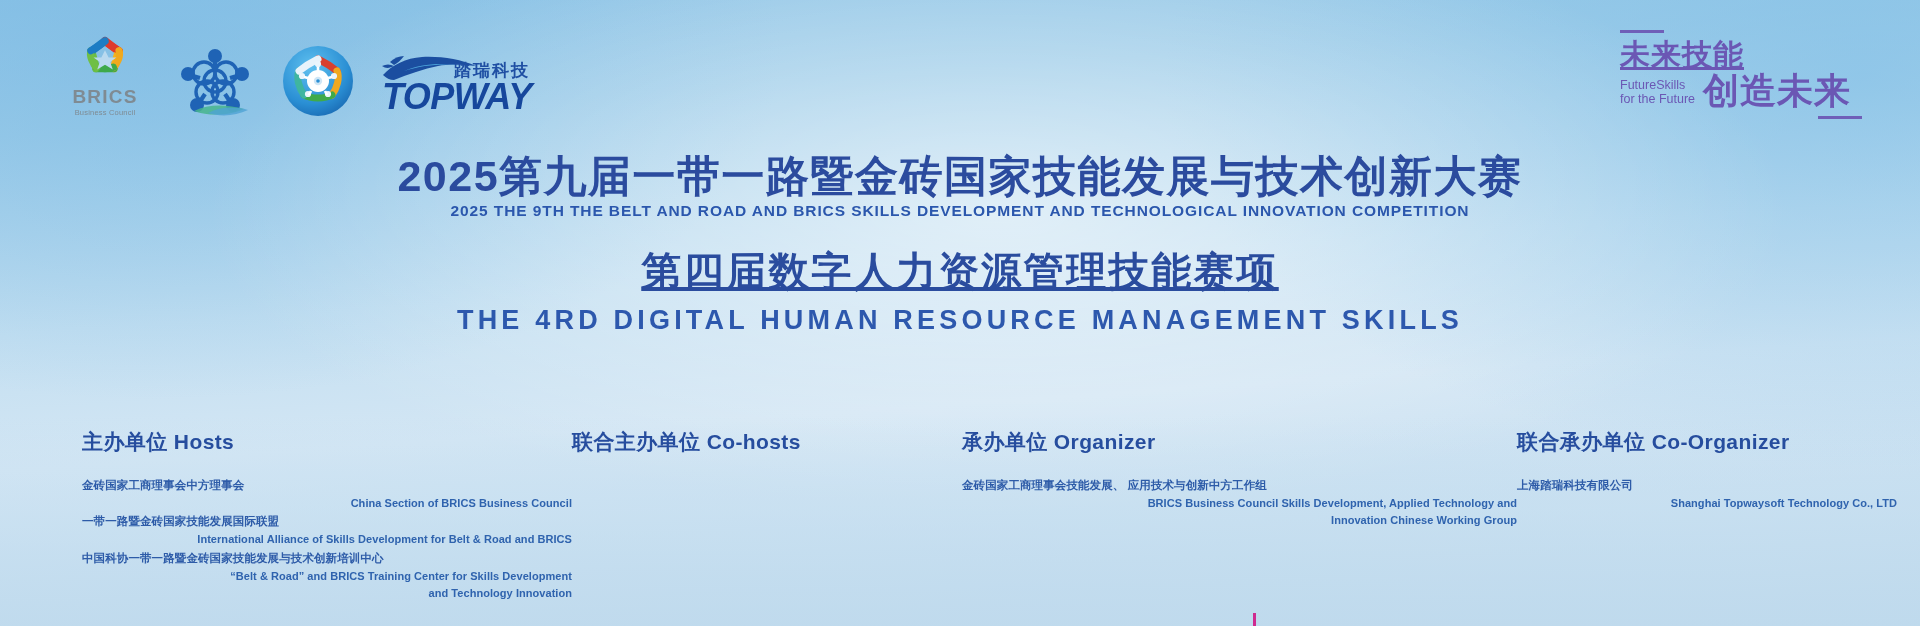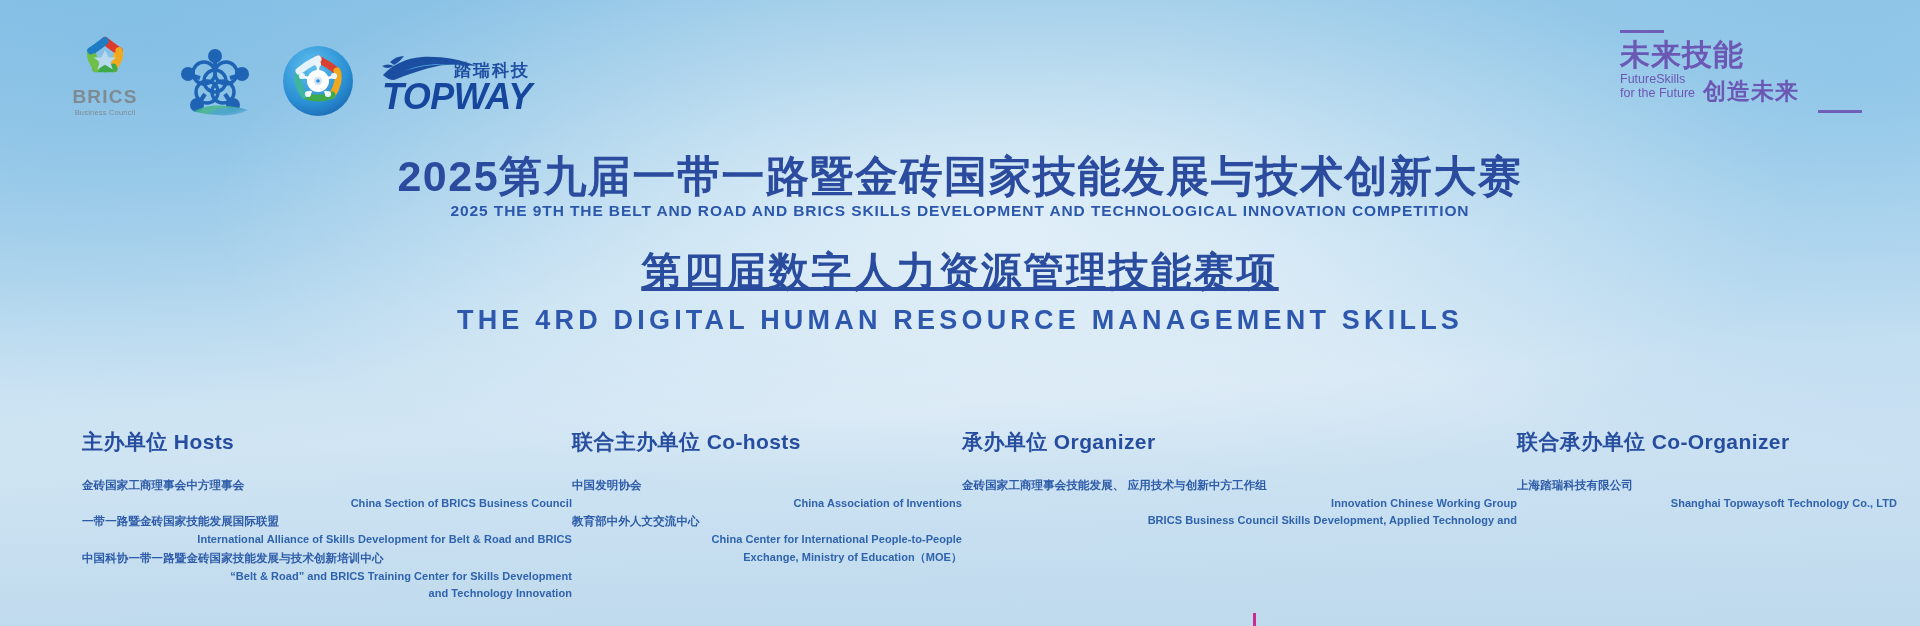--- a/index.html
+++ b/index.html
@@ -105,35 +105,36 @@
     margin-left: 2px; margin-bottom: 6px;
   }
   .fs-cn1 {
     font-family: "Liberation Sans", sans-serif;
     font-weight: bold;
     font-size: 30px;
     letter-spacing: 1px;
     color: #6b57b4;
     line-height: 1.05;
     margin-left: 2px;
+    text-decoration: underline;
   }
   .fs-mid { display: flex; align-items: flex-end; gap: 8px; margin-top: 1px; }
   .fs-en {
     font-family: "Liberation Sans", sans-serif;
     font-size: 12.5px;
     line-height: 1.15;
     color: #6b57b4;
     margin-left: 2px;
     padding-bottom: 3px;
     white-space: pre-line;
   }
   .fs-cn2 {
     font-family: "Liberation Sans", sans-serif;
     font-weight: bold;
-    font-size: 23px;
+    font-size: 36px;
     letter-spacing: 1px;
     color: #6b57b4;
     line-height: 1.05;
   }
   .fs-rule-bot {
     width: 44px; height: 3px;
     background: #6f5fb8;
     margin-left: 200px; margin-top: 7px;
   }
 
@@ -367,35 +368,28 @@
         <div class="org-cn">一带一路暨金砖国家技能发展国际联盟</div>
         <div class="org-en">International Alliance of Skills Development for Belt &amp; Road and BRICS</div>
         <div class="org-cn">中国科协一带一路暨金砖国家技能发展与技术创新培训中心</div>
         <div class="org-en">“Belt &amp; Road”  and BRICS Training Center for Skills Development</div>
         <div class="org-en">and Technology Innovation</div>
       </div>
     </div>
 
     <div class="col col-2">
       <div class="col-head">联合主办单位 Co-hosts</div>
-      <div class="org-list">
-        <div class="org-cn">中国发明协会</div>
-        <div class="org-en">China Association of Inventions</div>
-        <div class="org-cn">教育部中外人文交流中心</div>
-        <div class="org-en">China Center for International People-to-People</div>
-        <div class="org-en">Exchange, Ministry of Education（MOE）</div>
-      </div>
     </div>
 
     <div class="col col-3">
       <div class="col-head">承办单位 Organizer</div>
       <div class="org-list">
         <div class="org-cn">金砖国家工商理事会技能发展、 应用技术与创新中方工作组</div>
+        <div class="org-en">BRICS Business Council Skills Development, Applied Technology and</div>
         <div class="org-en">Innovation Chinese Working Group</div>
-        <div class="org-en">BRICS Business Council Skills Development, Applied Technology and</div>
       </div>
     </div>
 
     <div class="col col-4">
       <div class="col-head">联合承办单位 Co-Organizer</div>
       <div class="org-list">
         <div class="org-cn">上海踏瑞科技有限公司</div>
         <div class="org-en">Shanghai Topwaysoft Technology Co., LTD</div>
       </div>
     </div>

